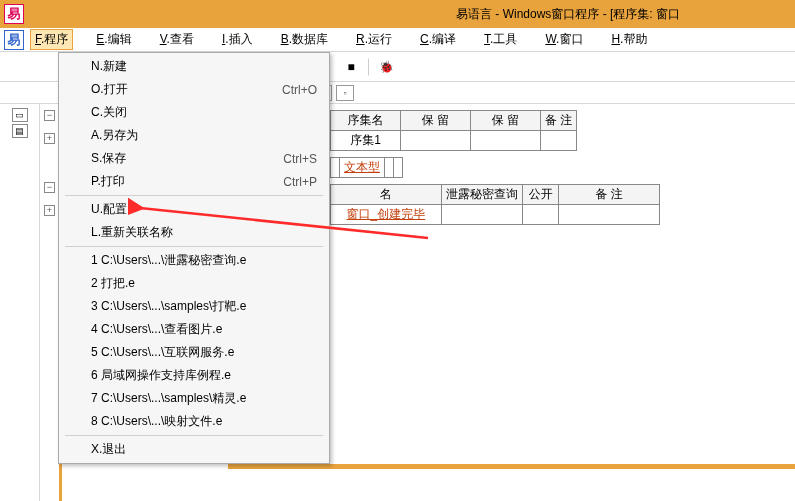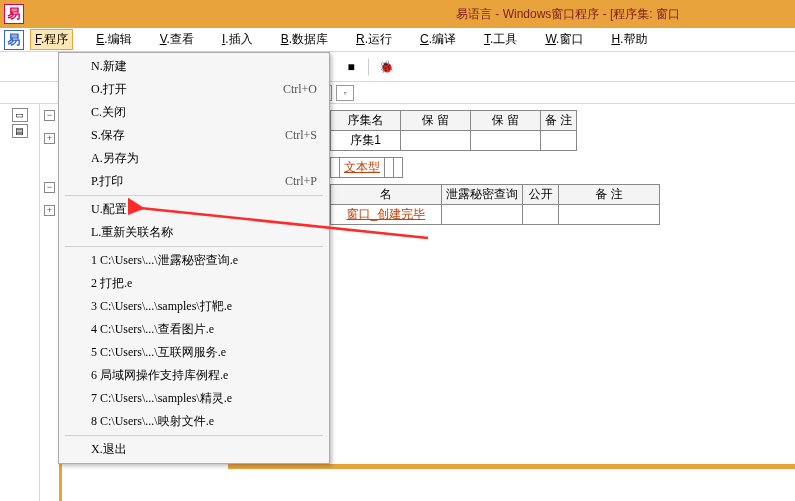--- a/index.html
+++ b/index.html
@@ -1,20 +1,20 @@
 <!DOCTYPE html>
 <html><head>
 <meta charset="utf-8">
 <style>
   * { box-sizing: border-box; margin: 0; padding: 0; }
   body { font-family: "Microsoft YaHei", "SimSun", sans-serif; font-size: 12px; background: #fff; overflow: hidden; }
   .window { width: 795px; height: 501px; position: relative; background: #fff; }
   .titlebar { height: 28px; background: #e8a33d; display: flex; align-items: center; padding-left: 4px; overflow:hidden;}
   .app-icon { width: 20px; height: 20px; background:#fff; border:1px solid #d05; display:inline-flex; align-items:center; justify-content:center; color:#d05; font-weight:bold; font-size:13px; margin-right:2px;}
-  .title-text { color:#7f1d1d; font-size:12px; margin-left: 430px; white-space:nowrap;}
+  .title-text { color:#000000; font-size:12px; margin-left: 430px; white-space:nowrap;}
   .menubar-row { height: 24px; border-bottom: 1px solid #d8d8d8; display:flex; align-items:center; padding-left:4px; background:#fff;}
   .menubar-row .app-icon2 { width:20px; height:20px; background:#fff; border:1px solid #36c; color:#36c; font-weight:bold; display:inline-flex; align-items:center; justify-content:center; font-size:13px; margin-right:6px;}
   .menubar { display:flex; gap: 18px; }
   .menu-item { padding: 2px 5px; cursor: default; white-space:nowrap;}
   .menu-item.active { background:#ffe7b3; border:1px solid #e8a33d; padding:1px 4px;}
   .menu-item .uline { text-decoration: underline; }
   .toolbar { height:30px; border-bottom:1px solid #d8d8d8; display:flex; align-items:center; padding-left:8px; gap:4px; background:#fff;}
   .tbtn { width:22px; height:22px; border:1px solid transparent; display:inline-flex; align-items:center; justify-content:center; font-size:12px;}
   .tbtn.sep { width:2px; border-left:1px solid #ccc; height:18px; margin:0 2px;}
   .secondary-bar { height:22px; border-bottom:1px solid #d8d8d8; display:flex; align-items:center; padding-left:8px; gap:4px; background:#fff;}
@@ -26,21 +26,21 @@
   .tree-box { width:11px; height:11px; border:1px solid #888; font-size:9px; line-height:9px; text-align:center; color:#555;}
   .main { flex:1; padding: 6px 0 0 6px; position:relative; }
   table.et { border-collapse: collapse; margin-bottom:6px;}
   .et th, .et td { border:1px solid #888; font-weight:normal; padding: 1px 4px; height:18px; font-size:12px; text-align:center;}
   .et th { background:#f4f4f4; }
   .wide { min-width:70px;}
   .narrow { min-width:36px;}
   .link { color:#c2410c; text-decoration: underline; }
   
   .dropdown { position:absolute; left:58px; top:52px; width:272px; background:#f6f6f6; border:1px solid #aaa; box-shadow: 2px 2px 4px rgba(0,0,0,0.25); padding:2px; z-index:50;}
-  .dropdown .ditem { display:flex; align-items:center; justify-content:space-between; padding: 3px 10px 3px 30px; font-size:12px; cursor:default;font-family:Liberation Serif, serif;}
+  .dropdown .ditem { display:flex; align-items:center; justify-content:space-between; padding: 3px 10px 3px 30px; font-size:12px; cursor:default;}
   .dropdown .dsep { height:1px; background:#d0d0d0; margin: 2px 4px; }
   .dropdown .short { color:#555; font-size:12px; }
   .annot-arrow { position:absolute; left:128px; top:198px; z-index:60; pointer-events:none;}
   
   .hsplit { position:absolute; left:228px; right:0; bottom:32px; height:5px; background:#e8a33d;}
 </style>
 </head>
 <body>
 
 <div class="window">
@@ -151,26 +151,26 @@
         </div>
         <div class="ditem">
           <span>O.打开</span>
           <span class="short">Ctrl+O</span>
         </div>
         <div class="ditem">
           <span>C.关闭</span>
           <span class="short"></span>
         </div>
         <div class="ditem">
+          <span>A.另存为</span>
+          <span class="short"></span>
+        </div>
+        <div class="ditem">
           <span>S.保存</span>
           <span class="short">Ctrl+S</span>
-        </div>
-        <div class="ditem">
-          <span>A.另存为</span>
-          <span class="short"></span>
         </div>
         <div class="ditem">
           <span>P.打印</span>
           <span class="short">Ctrl+P</span>
         </div>
       </div>
     <div class="dsep"></div>
     <div id="fm-config">
         <div class="ditem">
           <span>U.配置</span>

